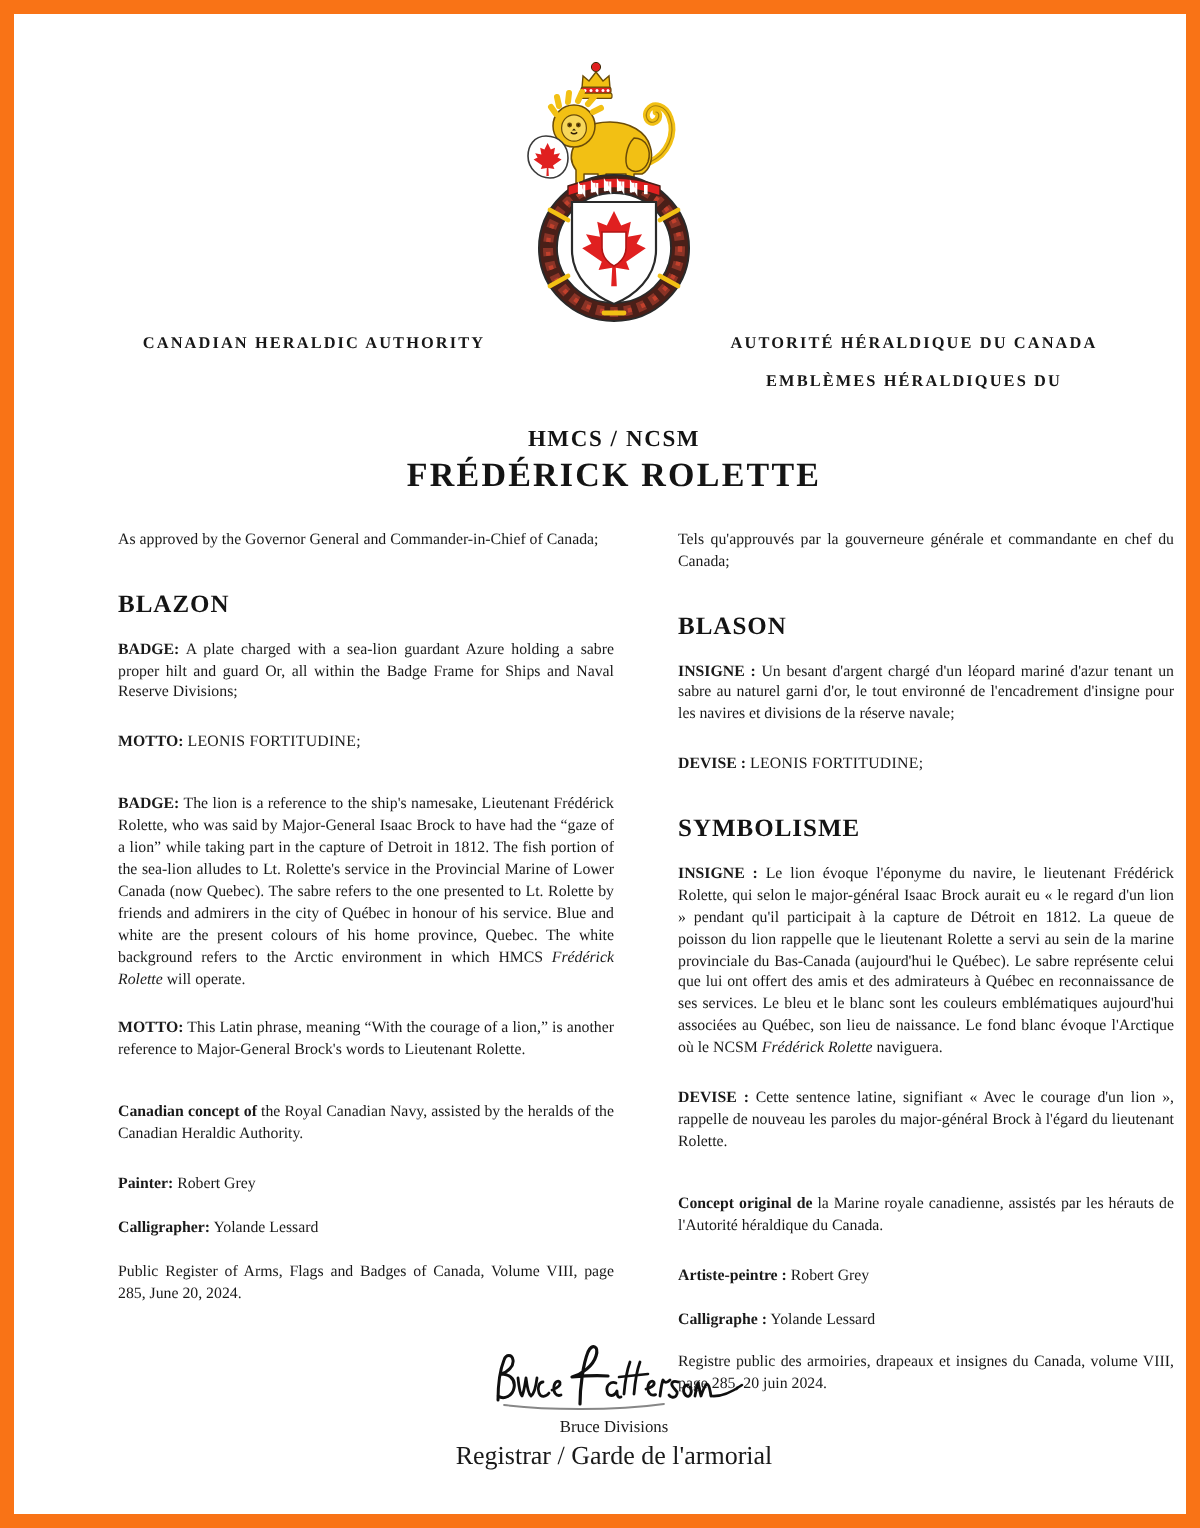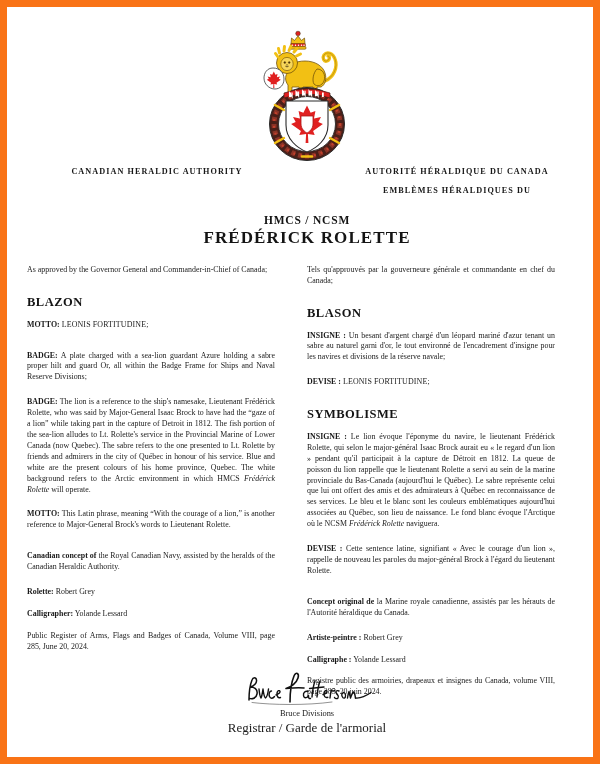--- a/index.html
+++ b/index.html
@@ -87,21 +87,21 @@
     font-weight: bold;
     letter-spacing: 1.1px;
     line-height: 1.15;
     margin-top: 1px;
   }
 
   
   .columns {
     position: absolute;
     top: 258px;
-    left: 20px;
+    left: 52px;
     width: 528px;
     display: flex;
     gap: 32px;
   }
   .col {
     width: 248px;
   }
   .para {
     font-size: 7.9px;
     line-height: 1.38;
@@ -269,32 +269,32 @@
   </div>
 
   <div class="columns">
 
     <div class="col">
 
       <p class="para gap-lg">As approved by the Governor General and Commander-in-Chief of Canada;</p>
 
       <h2 class="section-head">BLAZON</h2>
 
+      <p class="para gap-md"><b>BADGE:</b><span> A plate charged with a sea-lion guardant Azure holding a sabre proper hilt and guard Or, all within the Badge Frame for Ships and Naval Reserve Divisions;</span></p>
+
       <p class="para gap-lg"><b>MOTTO:</b> <span class="smallcaps">LEONIS FORTITUDINE;</span></p>
 
-      <p class="para gap-md"><b>BADGE:</b><span> A plate charged with a sea-lion guardant Azure holding a sabre proper hilt and guard Or, all within the Badge Frame for Ships and Naval Reserve Divisions;</span></p>
-
 
       <p class="para gap-md"><b>BADGE:</b><span> The lion is a reference to the ship's namesake, Lieutenant Frédérick Rolette, who was said by Major-General Isaac Brock to have had the “gaze of a lion” while taking part in the capture of Detroit in 1812. The fish portion of the sea-lion alludes to Lt. Rolette's service in the Provincial Marine of Lower Canada (now Quebec). The sabre refers to the one presented to Lt. Rolette by friends and admirers in the city of Québec in honour of his service. Blue and white are the present colours of his home province, Quebec. The white background refers to the Arctic environment in which HMCS </span><i class="ital">Frédérick Rolette</i><span> will operate.</span></p>
 
       <p class="para gap-lg"><b>MOTTO:</b><span> This Latin phrase, meaning “With the courage of a lion,” is another reference to Major-General Brock's words to Lieutenant Rolette.</span></p>
 
       <p class="para gap-md"><b>Canadian concept of</b><span> the Royal Canadian Navy, assisted by the heralds of the Canadian Heraldic Authority.</span></p>
 
-      <p class="para gap-sm"><b>Rolette:</b><span> Robert Grey</span></p>
+      <p class="para gap-sm"><b>Painter:</b><span> Robert Grey</span></p>
 
       <p class="para gap-sm"><b>Calligrapher:</b><span> Yolande Lessard</span></p>
 
       <p class="para last">Public Register of Arms, Flags and Badges of Canada, Volume VIII, page 285, June 20, 2024.</p>
     </div>
 
     <div class="col">
 
       <p class="para gap-lg">Tels qu'approuvés par la gouverneure générale et commandante en chef du Canada;</p>
 

